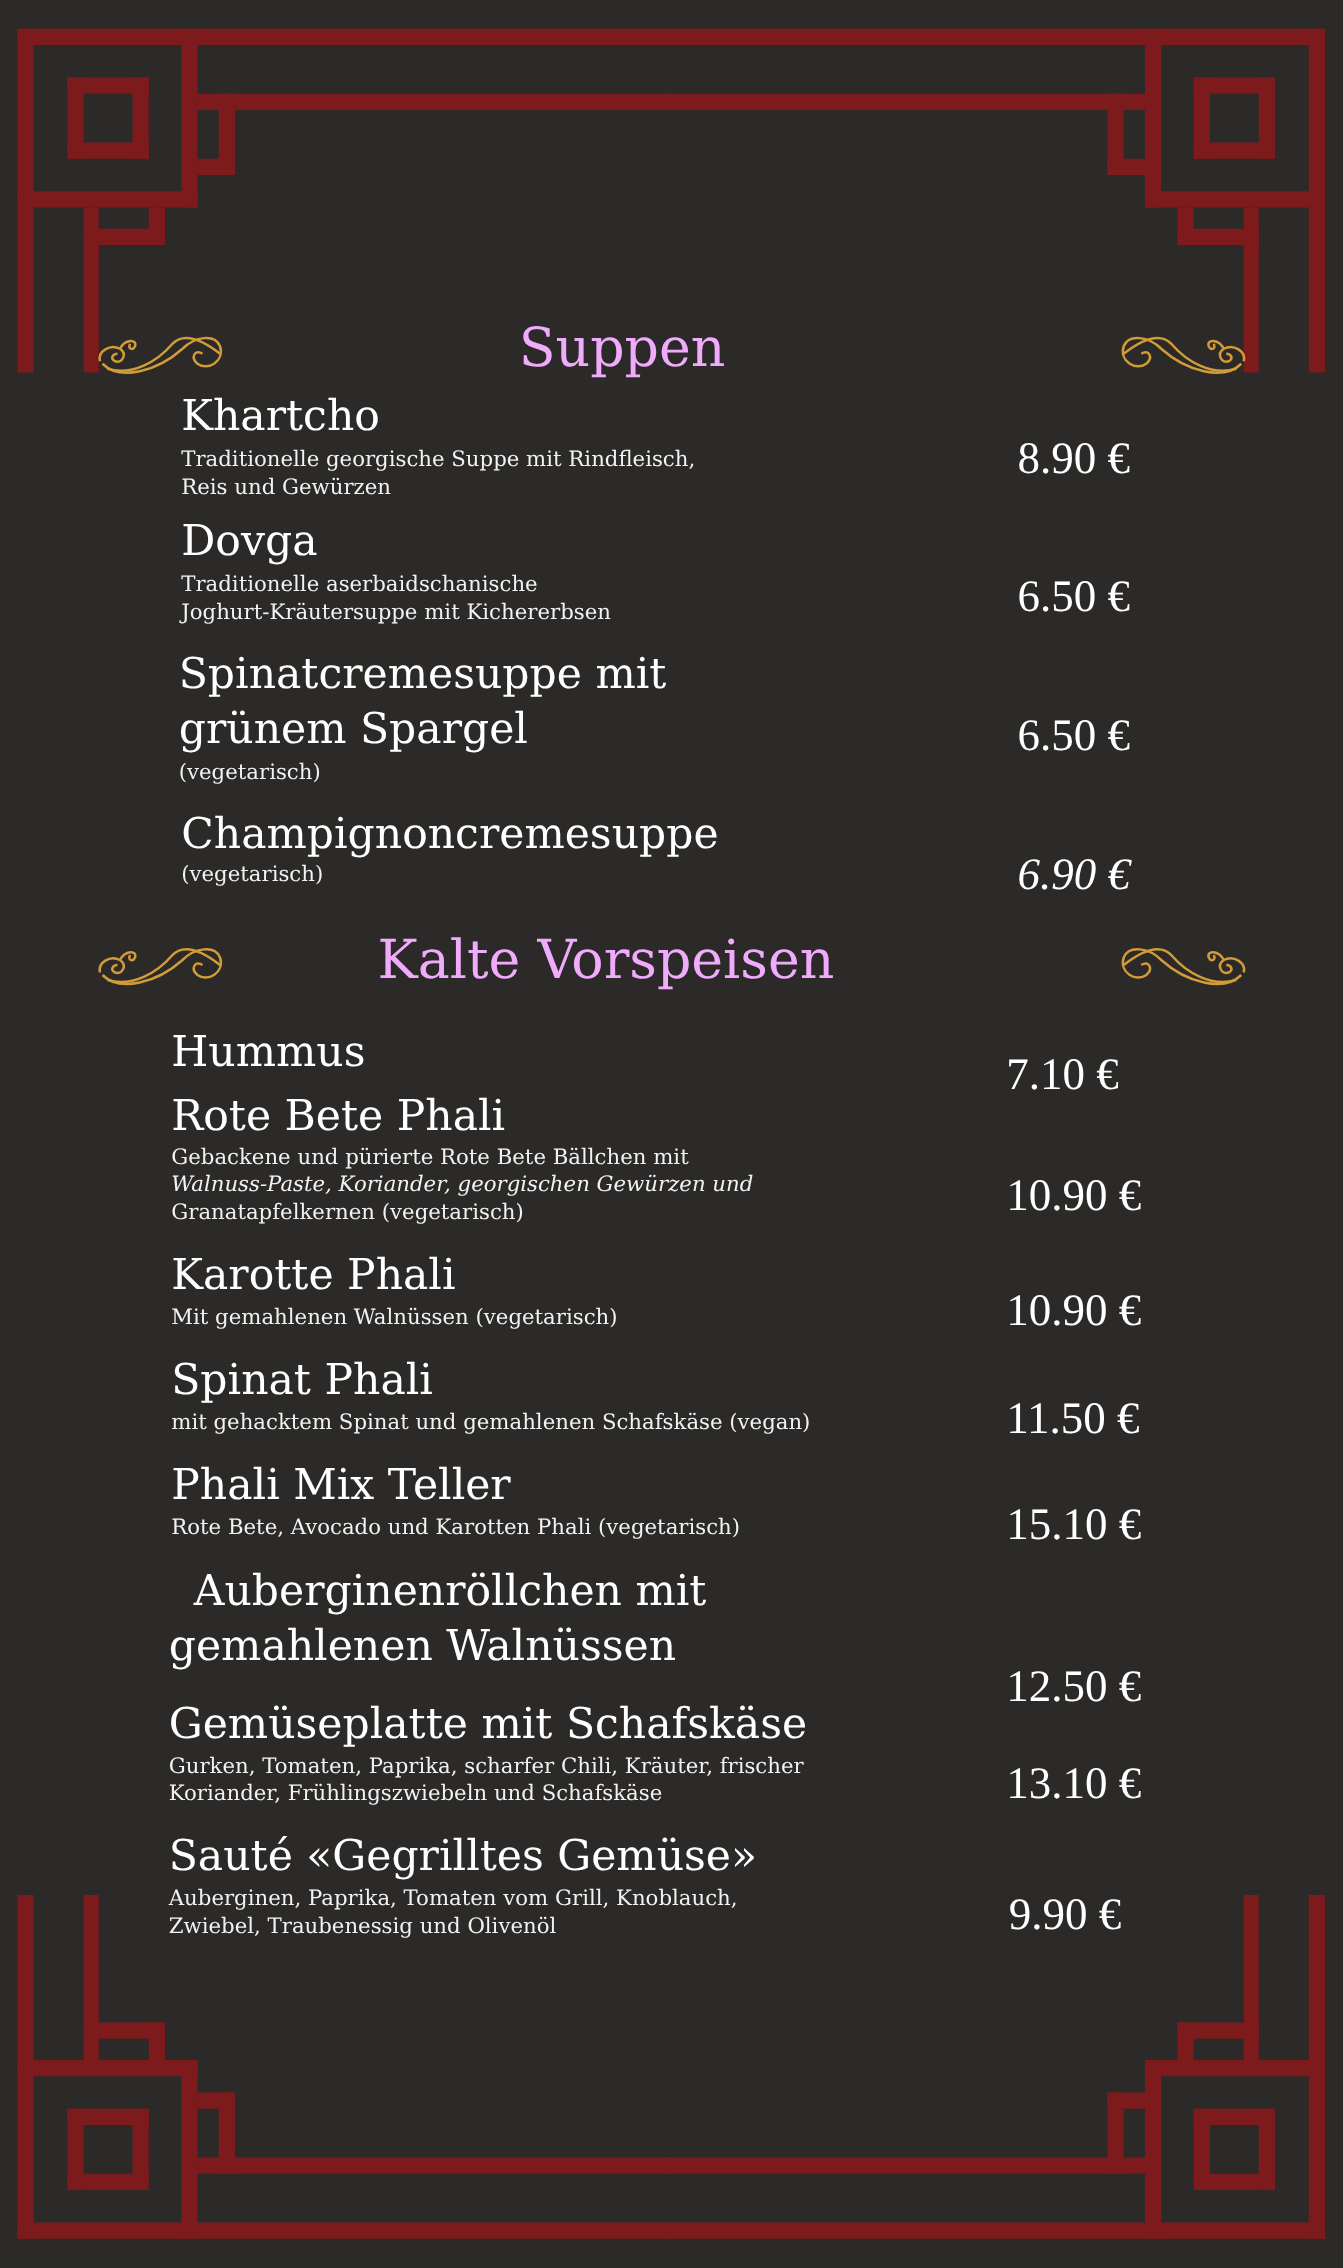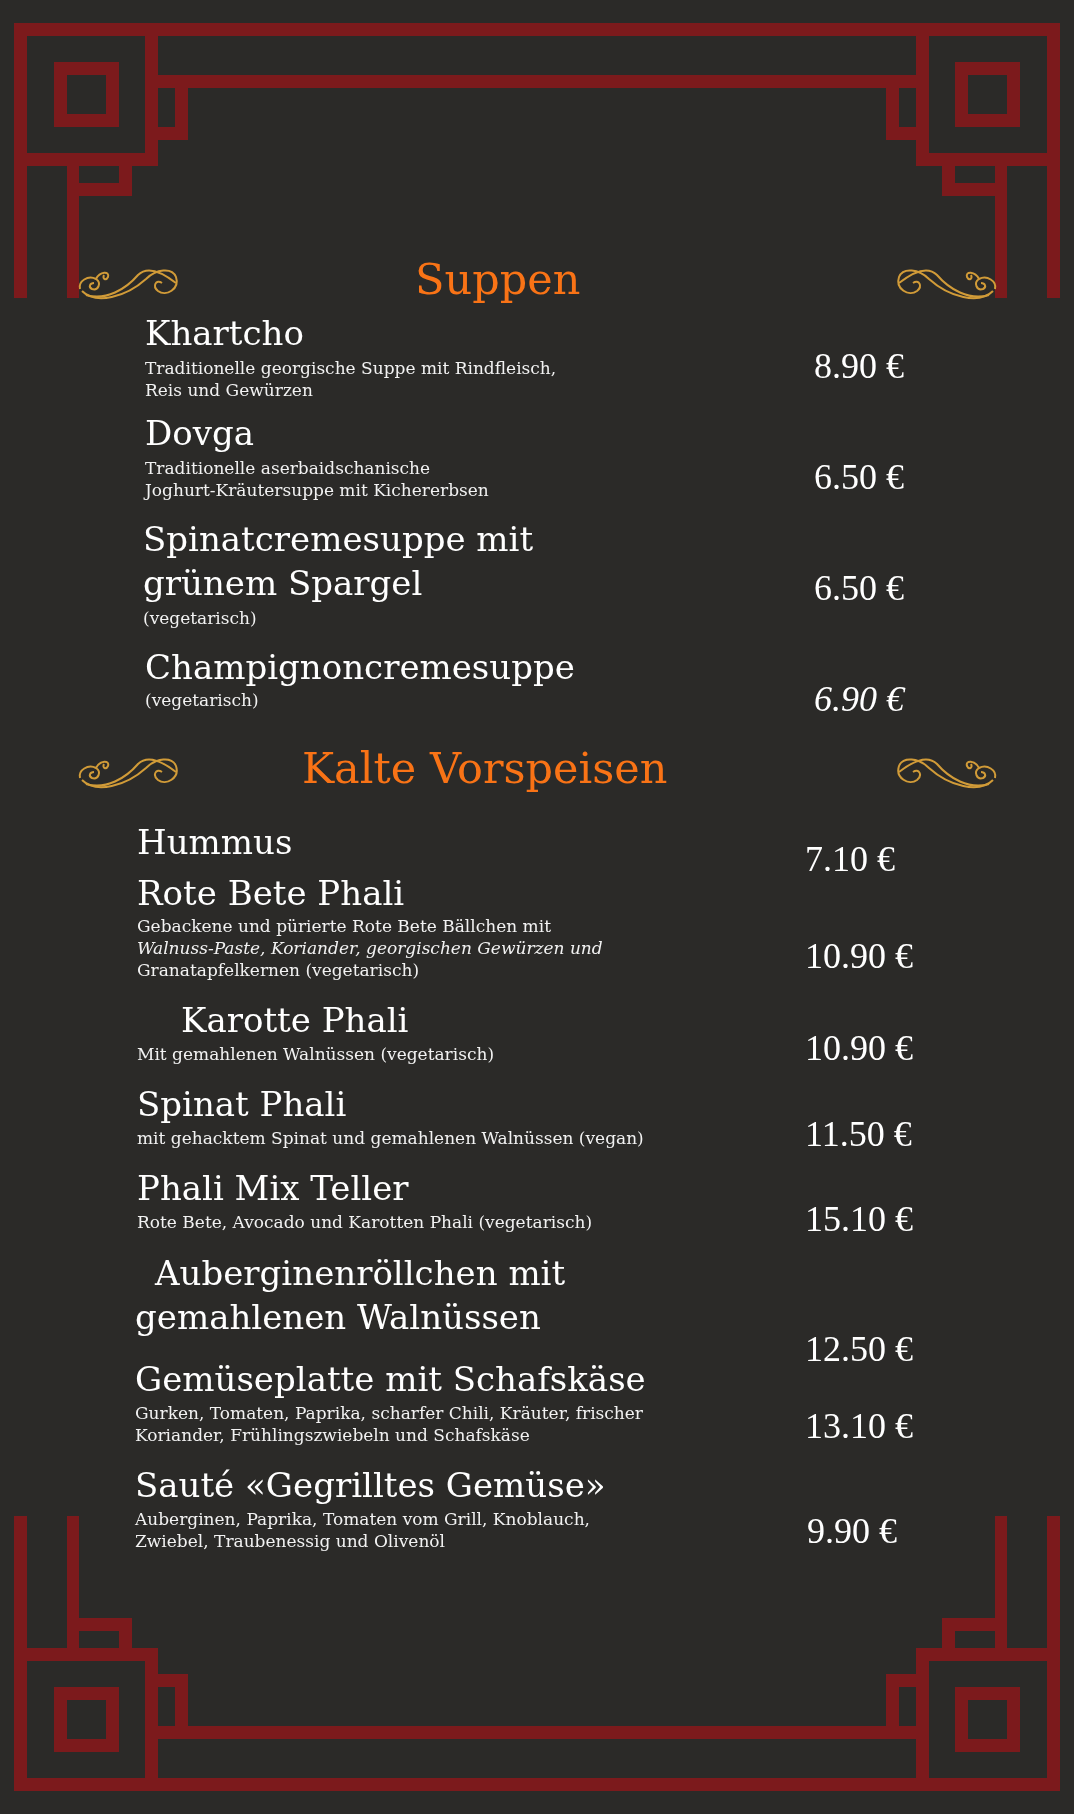--- a/index.html
+++ b/index.html
@@ -1,20 +1,20 @@
 <!DOCTYPE html>
 <html><head>
 <meta charset="utf-8">
 <style>
   html, body { margin: 0; padding: 0; }
   body { width: 1074px; height: 1814px; background: #2b2a28; position: relative; overflow: hidden;
          font-family: "DejaVu Serif", "Liberation Serif", serif; color: #ffffff; }
   .frame { position: absolute; left: 0; top: 0; }
   .abs { position: absolute; white-space: nowrap; }
-  .heading { color: #f97316; font-size: 43px; line-height: 1; }
+  .heading { color: #f0abfc; font-size: 43px; line-height: 1; }
   .name { font-size: 34px; line-height: 44px; color: #fff; }
   .desc { font-size: 17px; line-height: 22px; color: #f2f2f2; }
   .price { font-size: 36px; line-height: 1; color: #fff; font-family: "Liberation Serif", "DejaVu Serif", serif; margin-top: 12px; }
   .orn { position: absolute; }
 </style>
 </head>
 <body>
 
 <svg class="frame" width="1074" height="1814" viewBox="0 0 1074 1814">
   <defs>
@@ -123,28 +123,28 @@
 
 <div>
   <div class="abs name" style="left:137px; top:871px;">Rote Bete Phali</div>
   <div class="abs desc" style="left:137px; top:915px;">Gebackene und pürierte Rote Bete Bällchen mit</div>
   <div class="abs desc" style="left:137px; top:937px;font-style:italic;">Walnuss-Paste, Koriander, georgischen Gewürzen und</div>
   <div class="abs desc" style="left:137px; top:959px;">Granatapfelkernen (vegetarisch)</div>
   <div class="abs price" style="left:805px; top:926px;">10.90 €</div>
 </div>
 
 <div>
-  <div class="abs name" style="left:137px; top:998px;margin-left:44px;">Karotte Phali</div>
+  <div class="abs name" style="left:137px; top:998px;">Karotte Phali</div>
   <div class="abs desc" style="left:137px; top:1043px;">Mit gemahlenen Walnüssen (vegetarisch)</div>
   <div class="abs price" style="left:805px; top:1018px;">10.90 €</div>
 </div>
 
 <div>
   <div class="abs name" style="left:137px; top:1082px;">Spinat Phali</div>
-  <div class="abs desc" style="left:137px; top:1127px;">mit gehacktem Spinat und gemahlenen Walnüssen (vegan)</div>
+  <div class="abs desc" style="left:137px; top:1127px;">mit gehacktem Spinat und gemahlenen Schafskäse (vegan)</div>
   <div class="abs price" style="left:805px; top:1104px;">11.50 €</div>
 </div>
 
 <div>
   <div class="abs name" style="left:137px; top:1166px;">Phali Mix Teller</div>
   <div class="abs desc" style="left:137px; top:1211px;">Rote Bete, Avocado und Karotten Phali (vegetarisch)</div>
   <div class="abs price" style="left:805px; top:1189px;">15.10 €</div>
 </div>
 
 <div>

